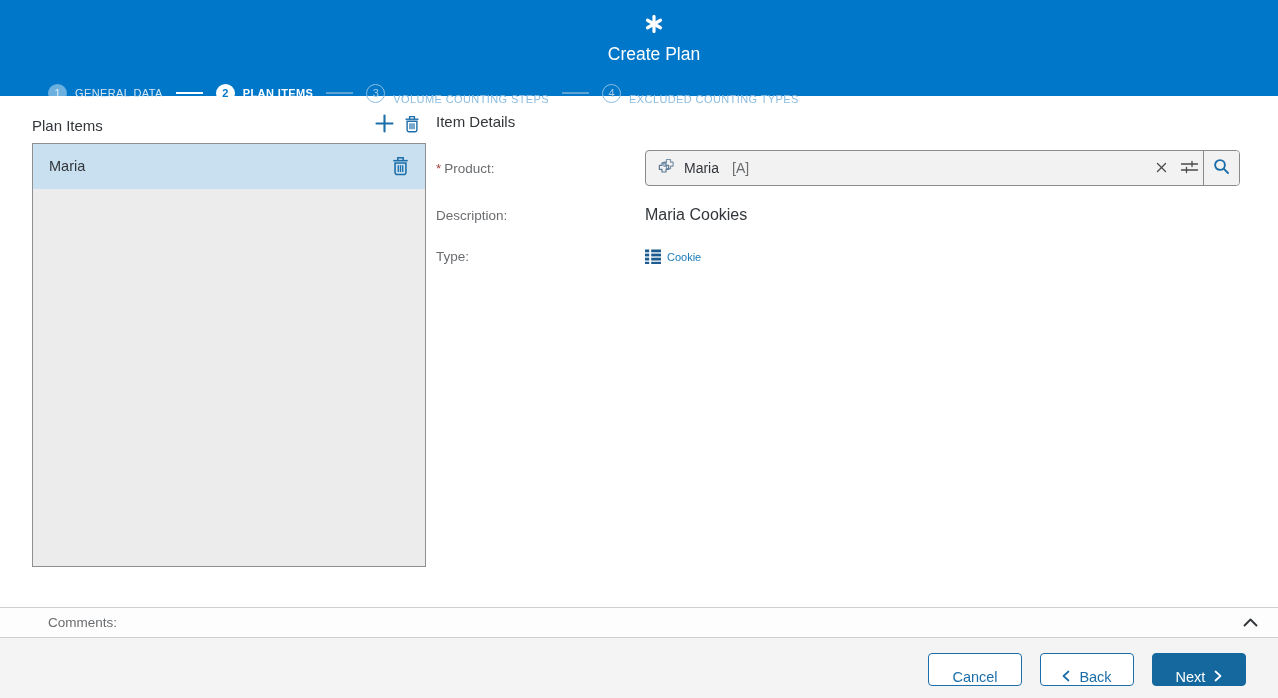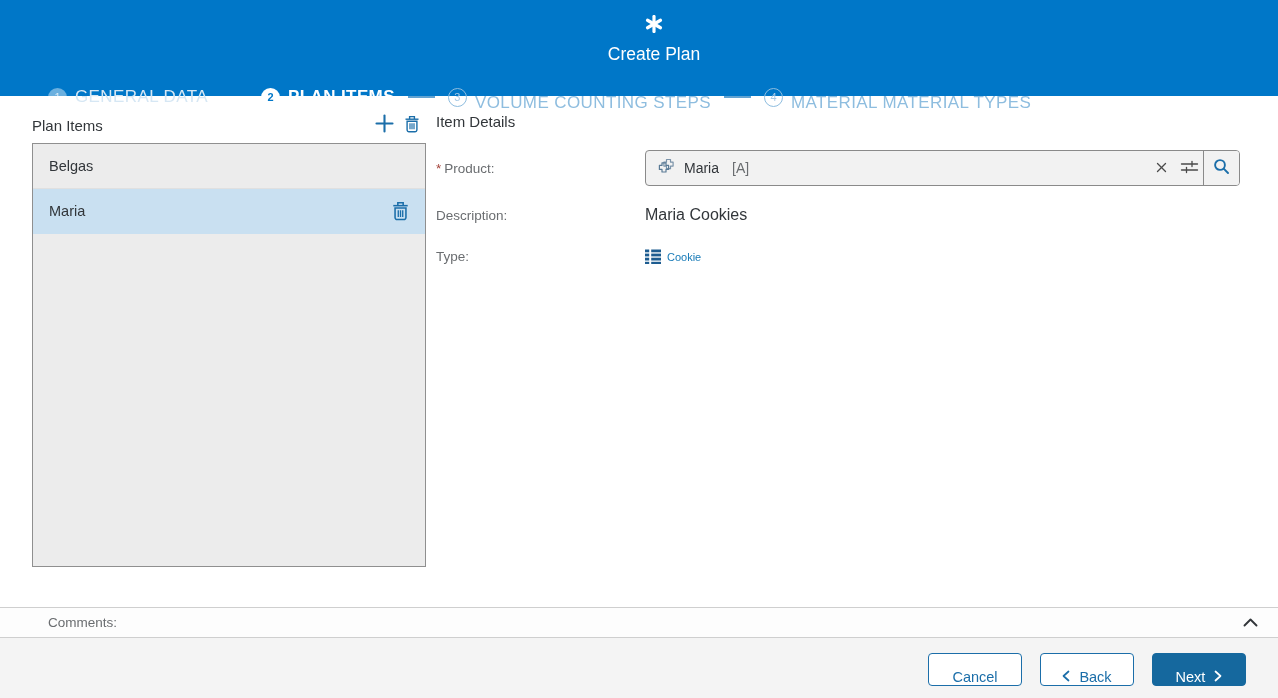--- a/index.html
+++ b/index.html
@@ -35,21 +35,21 @@
     display: flex; align-items: center; justify-content: center;
     font-size: 11px; line-height: 1;
   }
   .step.done .step-circle {
     background: rgba(255,255,255,0.42); color: rgba(255,255,255,0.75);
   }
   .step.active .step-circle { background: #ffffff; color: #0077c8; font-weight: 700; }
   .step.upcoming .step-circle {
     background: transparent; border: 1px solid #8ebddf; color: #a9cbe7;
   }
-  .step-label { font-size: 17px; letter-spacing: 0.4px; }
+  .step-label { font-size: 11px; letter-spacing: 0.4px; }
   .step.done .step-label { color: #d6e7f4; }
   .step.active .step-label { color: #ffffff; font-weight: 700; }
   .step.upcoming .step-label { color: #8ebddf; margin-top: 12px; }
   .step-connector { width: 27px; height: 2px; margin: 0 13px; }
   .step-connector.bright { background: #ffffff; }
   .step-connector.dim { background: #61a3d2; }
 
   
   .left-col { position: absolute; left: 32px; top: 110px; width: 394px; }
   .left-head {
@@ -169,21 +169,21 @@
       <span class="step-label">PLAN ITEMS</span>
     </div>
     <span class="step-connector dim"></span>
     <div class="step upcoming">
       <span class="step-circle">3</span>
       <span class="step-label">VOLUME COUNTING STEPS</span>
     </div>
     <span class="step-connector dim"></span>
     <div class="step upcoming">
       <span class="step-circle">4</span>
-      <span class="step-label">MATERIAL MATERIAL TYPES</span>
+      <span class="step-label">EXCLUDED COUNTING TYPES</span>
     </div>
   </div>
 </div>
 
 <div class="left-col">
   <div class="left-head">
     <span class="section-title">Plan Items</span>
     <span class="spacer"></span>
     <button class="icon-btn">
       <span>
@@ -203,23 +203,20 @@
             <path d="M5.6 4 V1.6 H10.4 V4"></path>
             <path d="M3.1 6.3 H12.9 V14.8 A1.9 1.9 0 0 1 11 16.7 H5 A1.9 1.9 0 0 1 3.1 14.8 Z"></path>
             <path d="M6 8.3 V14.3 M8 8.3 V14.3 M10 8.3 V14.3" stroke-width="1.2"></path>
           </g>
         </svg>
       </span>
     </button>
   </div>
 
   <div class="list-panel">
-    <div class="list-row">
-      <span class="row-label">Belgas</span>
-    </div>
     <div class="list-row selected">
       <span class="row-label">Maria</span>
       <span class="row-trash">
         <svg width="19" height="20" viewBox="0 0 16 18">
           <g fill="none" stroke="#1b6ea9" stroke-width="1.4">
             <path d="M1.5 4.2 H14.5"></path>
             <path d="M5.6 4 V1.6 H10.4 V4"></path>
             <path d="M3.1 6.3 H12.9 V14.8 A1.9 1.9 0 0 1 11 16.7 H5 A1.9 1.9 0 0 1 3.1 14.8 Z"></path>
             <path d="M6 8.3 V14.3 M8 8.3 V14.3 M10 8.3 V14.3" stroke-width="1.2"></path>
           </g>

